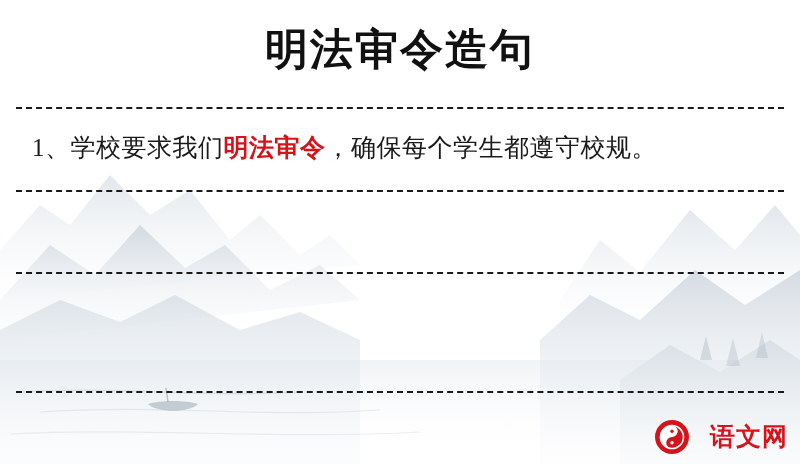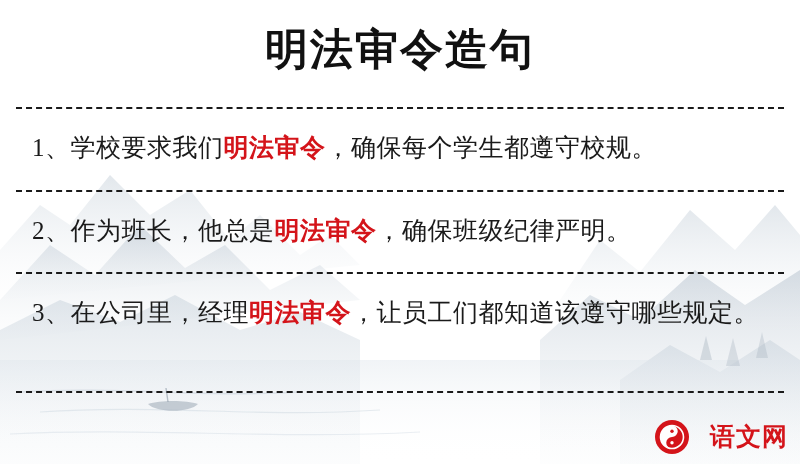--- a/index.html
+++ b/index.html
@@ -168,29 +168,23 @@
     <div class="title">明法审令造句</div>
 
     <div class="divider d1"></div>
 
     <div class="sentence s1">
       <span>1、</span><span>学校要求我们</span><span class="hl">明法审令</span><span>，确保每个学生都遵守校规。</span>
     </div>
 
     <div class="divider d2"></div>
 
-    <div class="sentence s2">
-      <span>2、</span><span>作为班长，他总是</span><span class="hl">明法审令</span><span>，确保班级纪律严明。</span>
-    </div>
 
     <div class="divider d3"></div>
 
-    <div class="sentence s3">
-      <span>3、</span><span>在公司里，经理</span><span class="hl">明法审令</span><span>，让员工们都知道该遵守哪些规定。</span>
-    </div>
 
     <div class="divider d4"></div>
 
   </div>
 
   <div class="watermark">
     <div class="wm-badge">
       <svg width="26" height="26" viewBox="0 0 26 26" xmlns="http://www.w3.org/2000/svg">
         <circle cx="13" cy="13" r="11.5" fill="none" stroke="#ffffff" stroke-width="1.6"></circle>
         <path d="M13,1.5 A5.75,5.75 0 0 1 13,13 A5.75,5.75 0 0 0 13,24.5 A11.5,11.5 0 0 1 13,1.5 Z" fill="#ffffff"></path>

